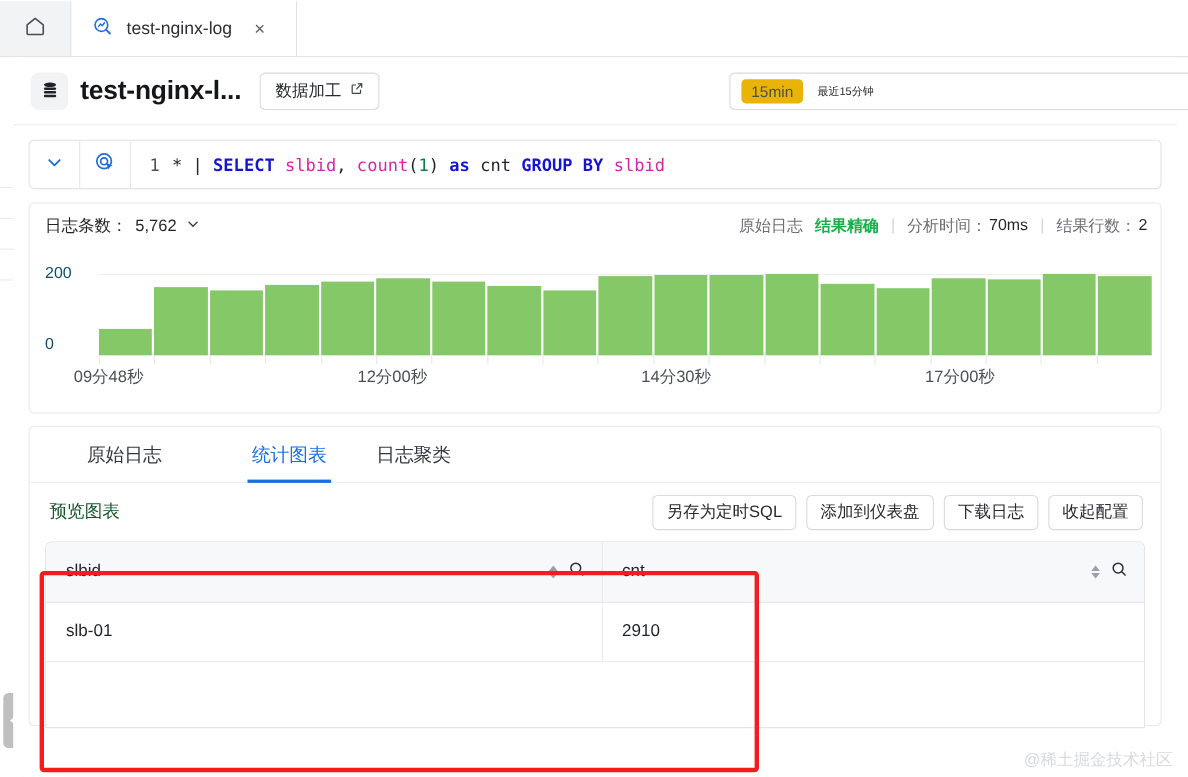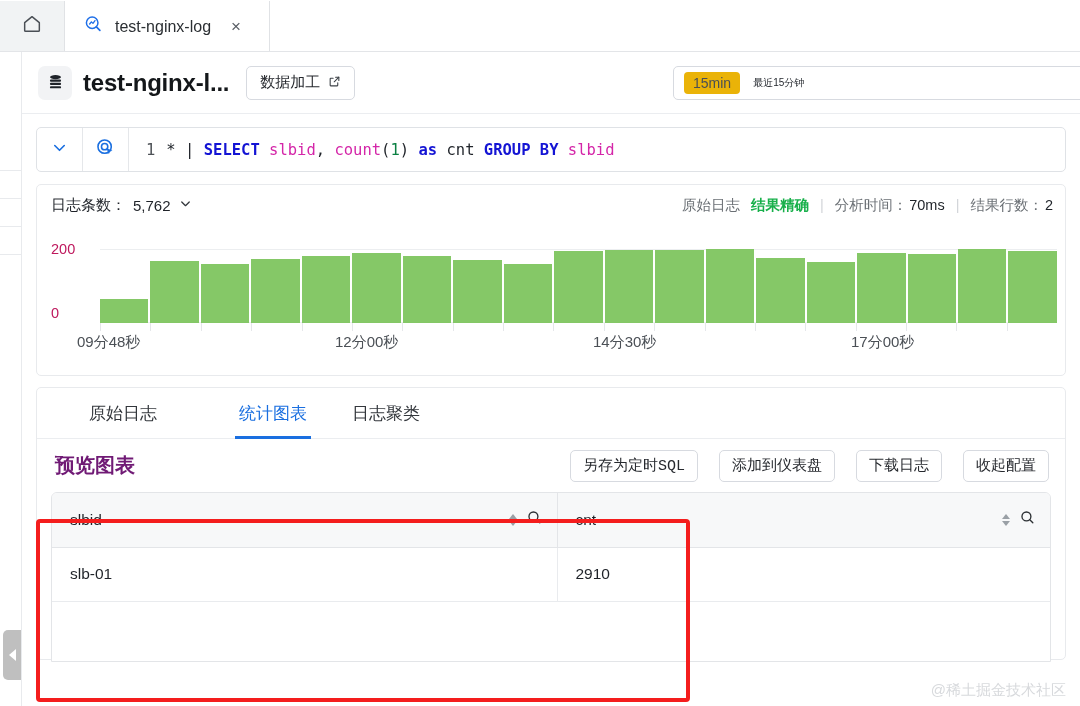--- a/index.html
+++ b/index.html
@@ -72,21 +72,21 @@
   }
   .collapse-handle .arrow {
     width: 0; height: 0;
     border-top: 6px solid transparent;
     border-bottom: 6px solid transparent;
     border-right: 7px solid #ffffff;
   }
 
   
   .main {
-    position: absolute; left: 22px; top: 52px;
+    position: absolute; left: 12px; top: 52px;
     width: 1058px; height: 654px;
     background: #ffffff;
   }
 
   
   .page-header {
     height: 62px;
     display: flex; align-items: center;
     padding: 0 0 0 16px;
     border-bottom: 1px solid #ebedf0;
@@ -191,21 +191,21 @@
   .stats-right .muted { color: #6b7075; }
 
   
   .hist {
     position: relative;
     height: 150px;
     margin: 0 8px 0 0;
   }
   .y-label {
     position: absolute; left: 14px;
-    font-size: 14.5px; color: #be185d;
+    font-size: 14.5px; color: #0c4a6e;
   }
   .y-200 { top: 16px; }
   .y-0   { top: 80px; }
   .plot {
     position: absolute; left: 63px; right: 0; top: 24px; height: 74px;
   }
   .gridline {
     position: absolute; left: 0; right: 0; height: 1px; background: #eceef0;
   }
   .bars {
@@ -253,22 +253,22 @@
   .tab-item.active { color: #1a6fe0; margin-left: 37px; }
   .tab-item.active::after {
     content: ""; position: absolute; left: -4px; right: -4px; bottom: 0;
     height: 3px; background: #1a6fe0;
   }
   .preview-row {
     height: 53px;
     display: flex; align-items: center;
     padding: 0 16px 0 18px;
   }
-  .preview-title { font-size: 20px; font-weight: bold; color: #701a75; }
-  .preview-actions { margin-left: auto; display: flex; gap: 21px; font-family: Liberation Mono, monospace; }
+  .preview-title { font-size: 16px; font-weight: normal; color: #14532d; }
+  .preview-actions { margin-left: auto; display: flex; gap: 9px; }
   .act-btn {
     height: 32px;
     border: 1px solid #d7dae0; border-radius: 5px;
     background: #ffffff;
     padding: 0 12px;
     font-size: 15px; color: #26292e;
     display: inline-flex; align-items: center;
     cursor: pointer;
   }
 

